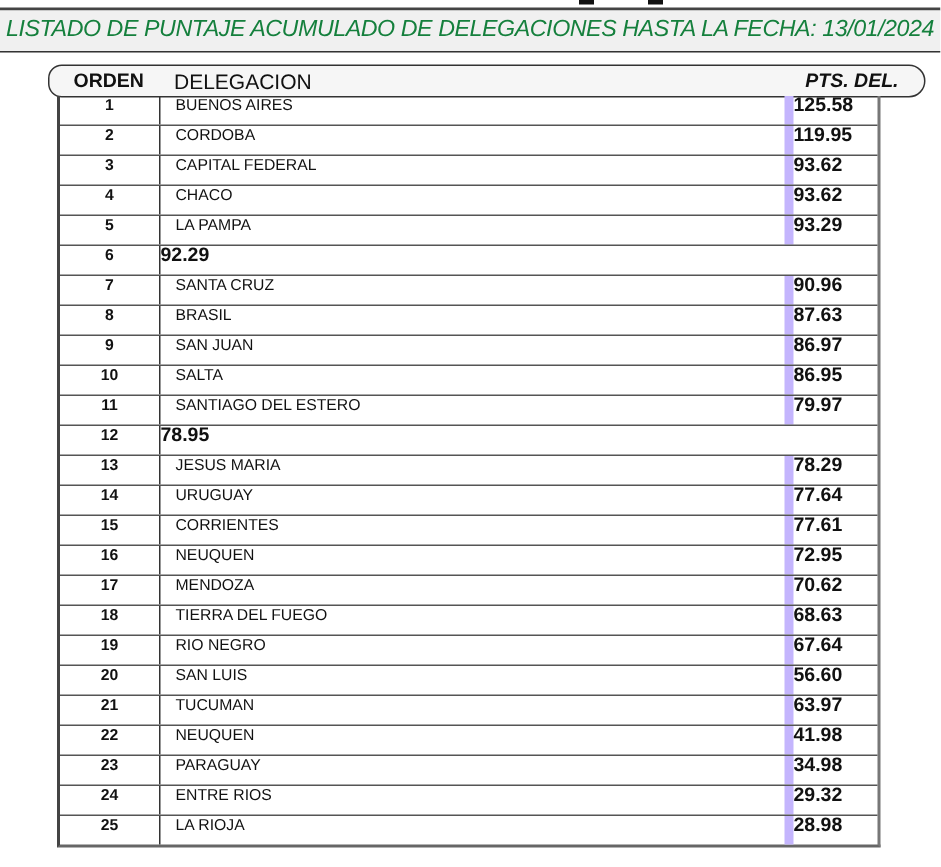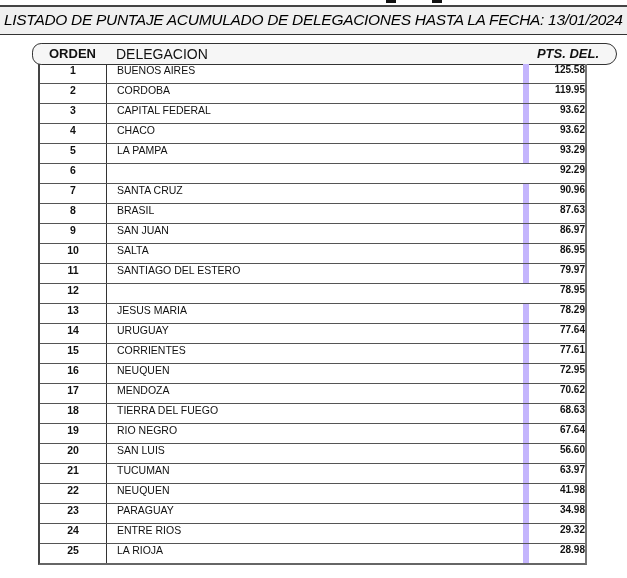--- a/index.html
+++ b/index.html
@@ -8,38 +8,38 @@
       font-family: "Liberation Sans", sans-serif; color: #111;
     }
     .topline { position: absolute; left: 0; top: 5px; width: 627px; height: 2px; background: #444; }
     .glyph { position: absolute; top: 0; width: 10px; height: 3px; background: #111; }
     .title-band {
       position: absolute; left: 0; top: 7px; width: 627px; height: 27px;
       background: #f0f0f0; border-bottom: 1px solid #333;
     }
     .title {
       position: absolute; left: 4px; top: 4px; font-style: italic; font-size: 15.5px;
-      letter-spacing: -0.3px; color: #000000; white-space: nowrap;
+      letter-spacing: -0.3px; color: #15803d; white-space: nowrap;
     }
     .header-pill {
       position: absolute; left: 32px; top: 43px; width: 583px; height: 20px;
       border: 1px solid #333; border-radius: 10px 12px 12px 10px; background: #f6f6f6; text-align: center;
     }
     .h-orden { position: absolute; left: 16px; top: 2px; font-weight: bold; font-size: 13px; }
     .h-deleg { position: absolute; left: 83px; top: 2px; font-size: 14px; }
     .h-pts { position: absolute; right: 17px; top: 2px; font-weight: bold; font-size: 13px; font-style: italic; }
     .table {
       position: absolute; left: 38px; top: 64px; width: 545px;
       border-left: 2px solid #444; border-right: 2px solid #777; border-bottom: 2px solid #666;
     }
     .row { position: relative; height: 19px; border-top: 1px solid #555; display: flex; }
     .row:first-child { border-top: none; }
     .c-orden { width: 66px; text-align: center; font-weight: bold; font-size: 10.5px; line-height: 12px; border-right: 1px solid #333; }
     .c-deleg { width: 422px; padding-left: 10px; font-size: 10.5px; line-height: 12px; box-sizing: border-box; border-right: 6px solid #c4b5fd; }
-    .c-pts { flex: 1; text-align: right; font-weight: bold; font-size: 10px; line-height: 12px; padding-right: 0; }
+    .c-pts { flex: 1; text-align: left; font-weight: bold; font-size: 13px; line-height: 12px; padding-right: 0; }
   </style>
 </head>
 <body>
 
 <div class="topline"></div>
 <div class="glyph" style="left:386px;"></div>
 <div class="glyph" style="left:432px;"></div>
 
 <div class="title-band">
   <div class="title">LISTADO DE PUNTAJE ACUMULADO DE DELEGACIONES HASTA LA FECHA: 13/01/2024</div>

